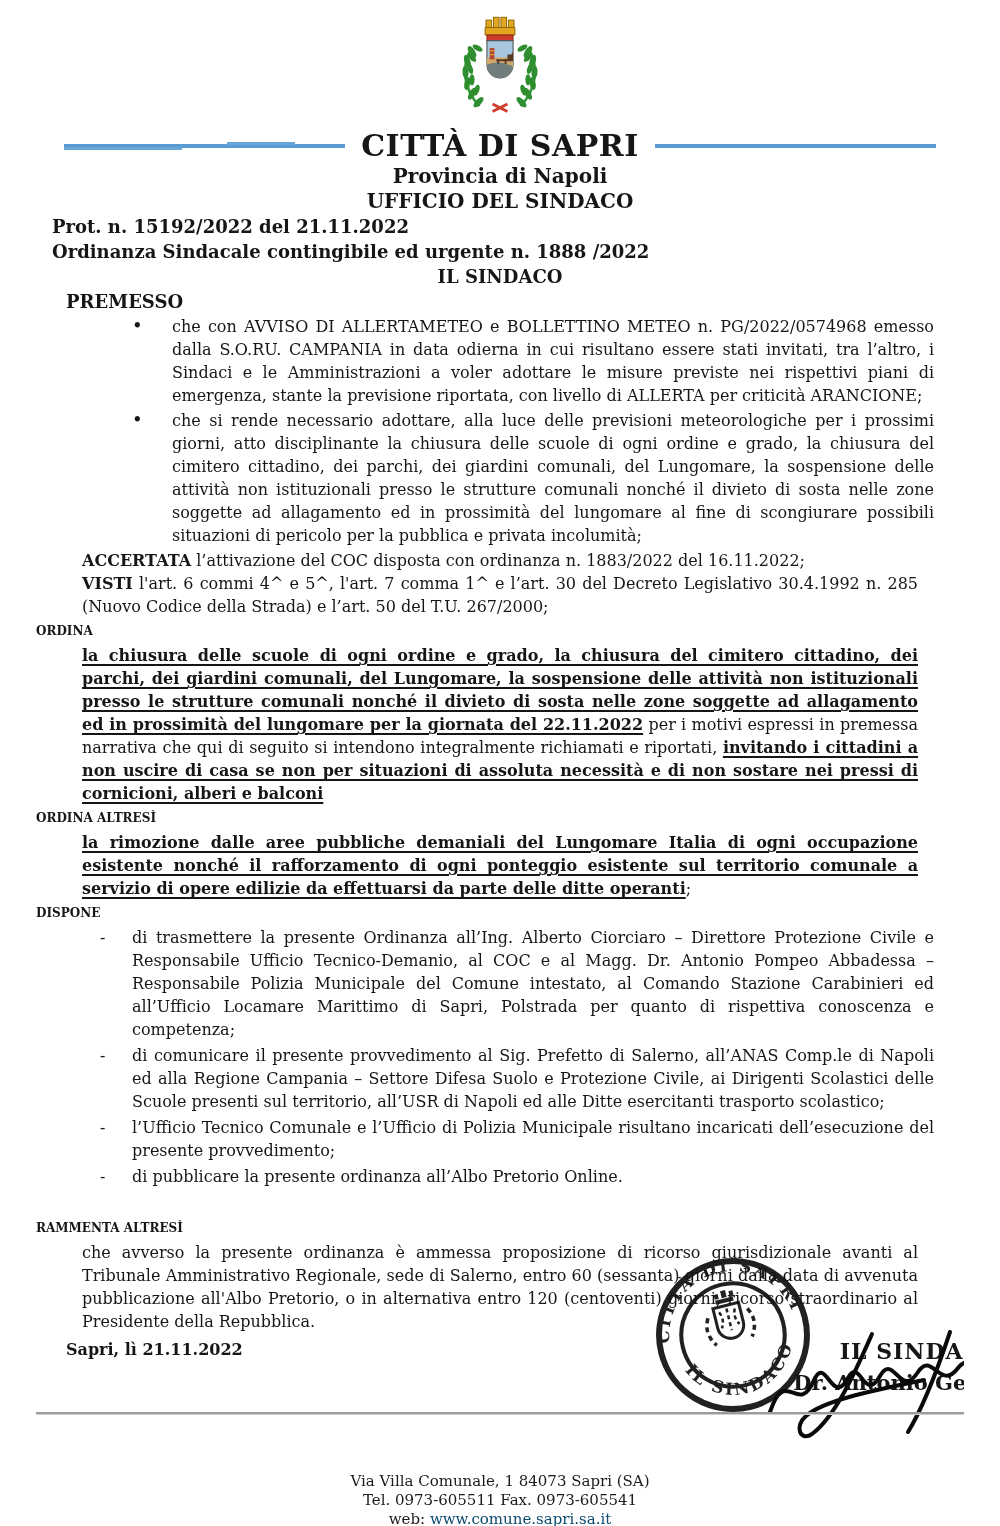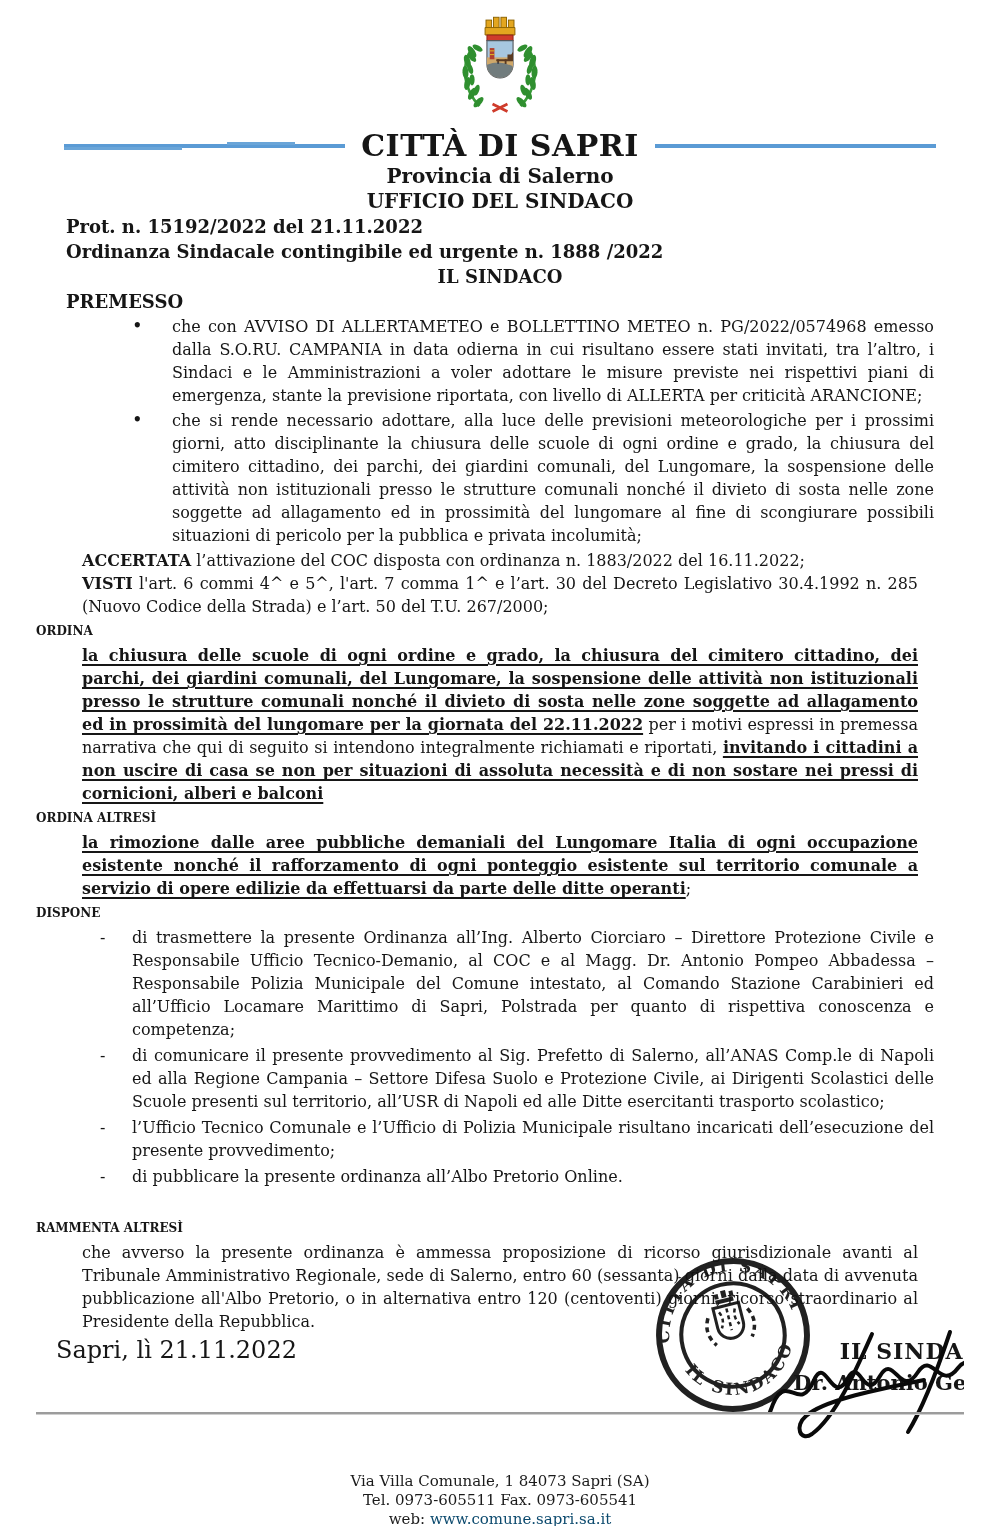--- a/index.html
+++ b/index.html
@@ -13,35 +13,35 @@
   .crest-wrap { text-align:center; padding-top:6px; height:122px; }
   .title-row { display:flex; align-items:center; margin:6px 28px 0; }
   .rule { flex:1; position:relative; height:10px; }
   .rule .r1 { position:absolute; top:3px; left:0; right:0; height:4px; background:#5b9bd5; }
   .rule-left .r2 { position:absolute; top:6px; left:0; width:42%; height:3px; background:#6aa5d8; }
   .rule-left .r3 { position:absolute; top:1px; left:58%; width:24%; height:3px; background:#6aa5d8; }
   .page-title { margin:0 16px; font-size:30px; font-weight:bold; white-space:nowrap; letter-spacing:.5px; }
   .center-b { text-align:center; font-weight:bold; }
   .province { font-size:20px; line-height:25px; margin-top:1px; }
   .office   { font-size:20px; line-height:25px; }
-  .meta { margin:0 30px; font-weight:bold; font-size:18px; line-height:25px; }
+  .meta { margin:0 16px; font-weight:bold; font-size:18px; line-height:25px; }
   .issuer-line { text-align:center; font-weight:bold; font-size:18px; line-height:25px; }
   .premesso { margin:0 30px; font-weight:bold; font-size:18px; line-height:25px; }
   
   .bullets { list-style:none; margin:1px 30px 0; padding:0; }
   .bullets li { position:relative; padding-left:106px; text-align:justify; font-size:16px; line-height:23px; margin-bottom:2px; }
   .bmark { position:absolute; left:66px; top:-1px; font-size:18px; }
   .para { margin:0 46px; font-size:16px; line-height:23px; text-align:justify; }
   .sect { margin:1px 0; text-align:left; font-size:12px; font-weight:bold; line-height:24px; }
   .bu { font-weight:bold; text-decoration:underline; text-decoration-thickness:2px; text-underline-offset:3px; }
   .dashes { list-style:none; margin:1px 30px 0; padding:0; }
   .dashes li { position:relative; padding-left:66px; text-align:justify; font-size:16px; line-height:23px; margin-bottom:3px; }
   .dmark { position:absolute; left:34px; top:0; }
   .gap { height:24px; }
-  .dateline { margin:4px 20px 0; font-size:24px; line-height:26px; }
+  .dateline { margin:4px 30px 0; font-size:16px; line-height:26px;font-weight:bold; }
   
   .stamp { position:absolute; left:616px; top:1254px; width:162px; height:162px; opacity:.93; }
   .sig-role { position:absolute; left:770px; top:1338px; width:230px; text-align:center; font-weight:bold; font-size:22px; letter-spacing:1px; }
   .sig-name { position:absolute; left:742px; top:1370px; width:258px; text-align:center; font-weight:bold; font-size:21px; }
   .scribble { position:absolute; left:716px; top:1320px; width:286px; height:120px; }
   .rule-main  { position:absolute; left:0; top:1412px; width:938px; height:3px; background:#9c9c9c; border-bottom:1px solid #cfcfcf; }
   .rule-step  { position:absolute; left:936px; top:1392px; width:2px; height:23px; background:#9c9c9c; }
   .rule-right2{ position:absolute; left:936px; top:1392px; width:64px; height:2px; background:#aeaeae; }
   .pageno { position:absolute; left:958px; top:1396px; width:38px; text-align:center; font-size:21px; color:#8f8f8f; }
   .footer { position:absolute; left:0; top:1472px; width:100%; text-align:center; font-size:15px; line-height:19px; color:#1b1b1b; }
@@ -104,21 +104,21 @@
         <div class="r1"></div>
         <div class="r2"></div>
         <div class="r3"></div>
       </div>
     <h1 class="page-title">CITTÀ DI SAPRI</h1>
     <div class="rule rule-right">
         <div class="r1"></div>
       </div>
   </div>
 
-  <div class="center-b province">Provincia di Salerno</div>
+  <div class="center-b province">Provincia di Napoli</div>
   <div class="center-b office">UFFICIO DEL SINDACO</div>
 
   <div class="meta">Prot. n. 15192/2022 del 21.11.2022</div>
   <div class="meta">Ordinanza Sindacale contingibile ed urgente n. 1888 /2022</div>
   <div class="issuer-line">IL SINDACO</div>
 
   <div class="premesso">PREMESSO</div>
 
   <ul class="bullets">
     <li>

